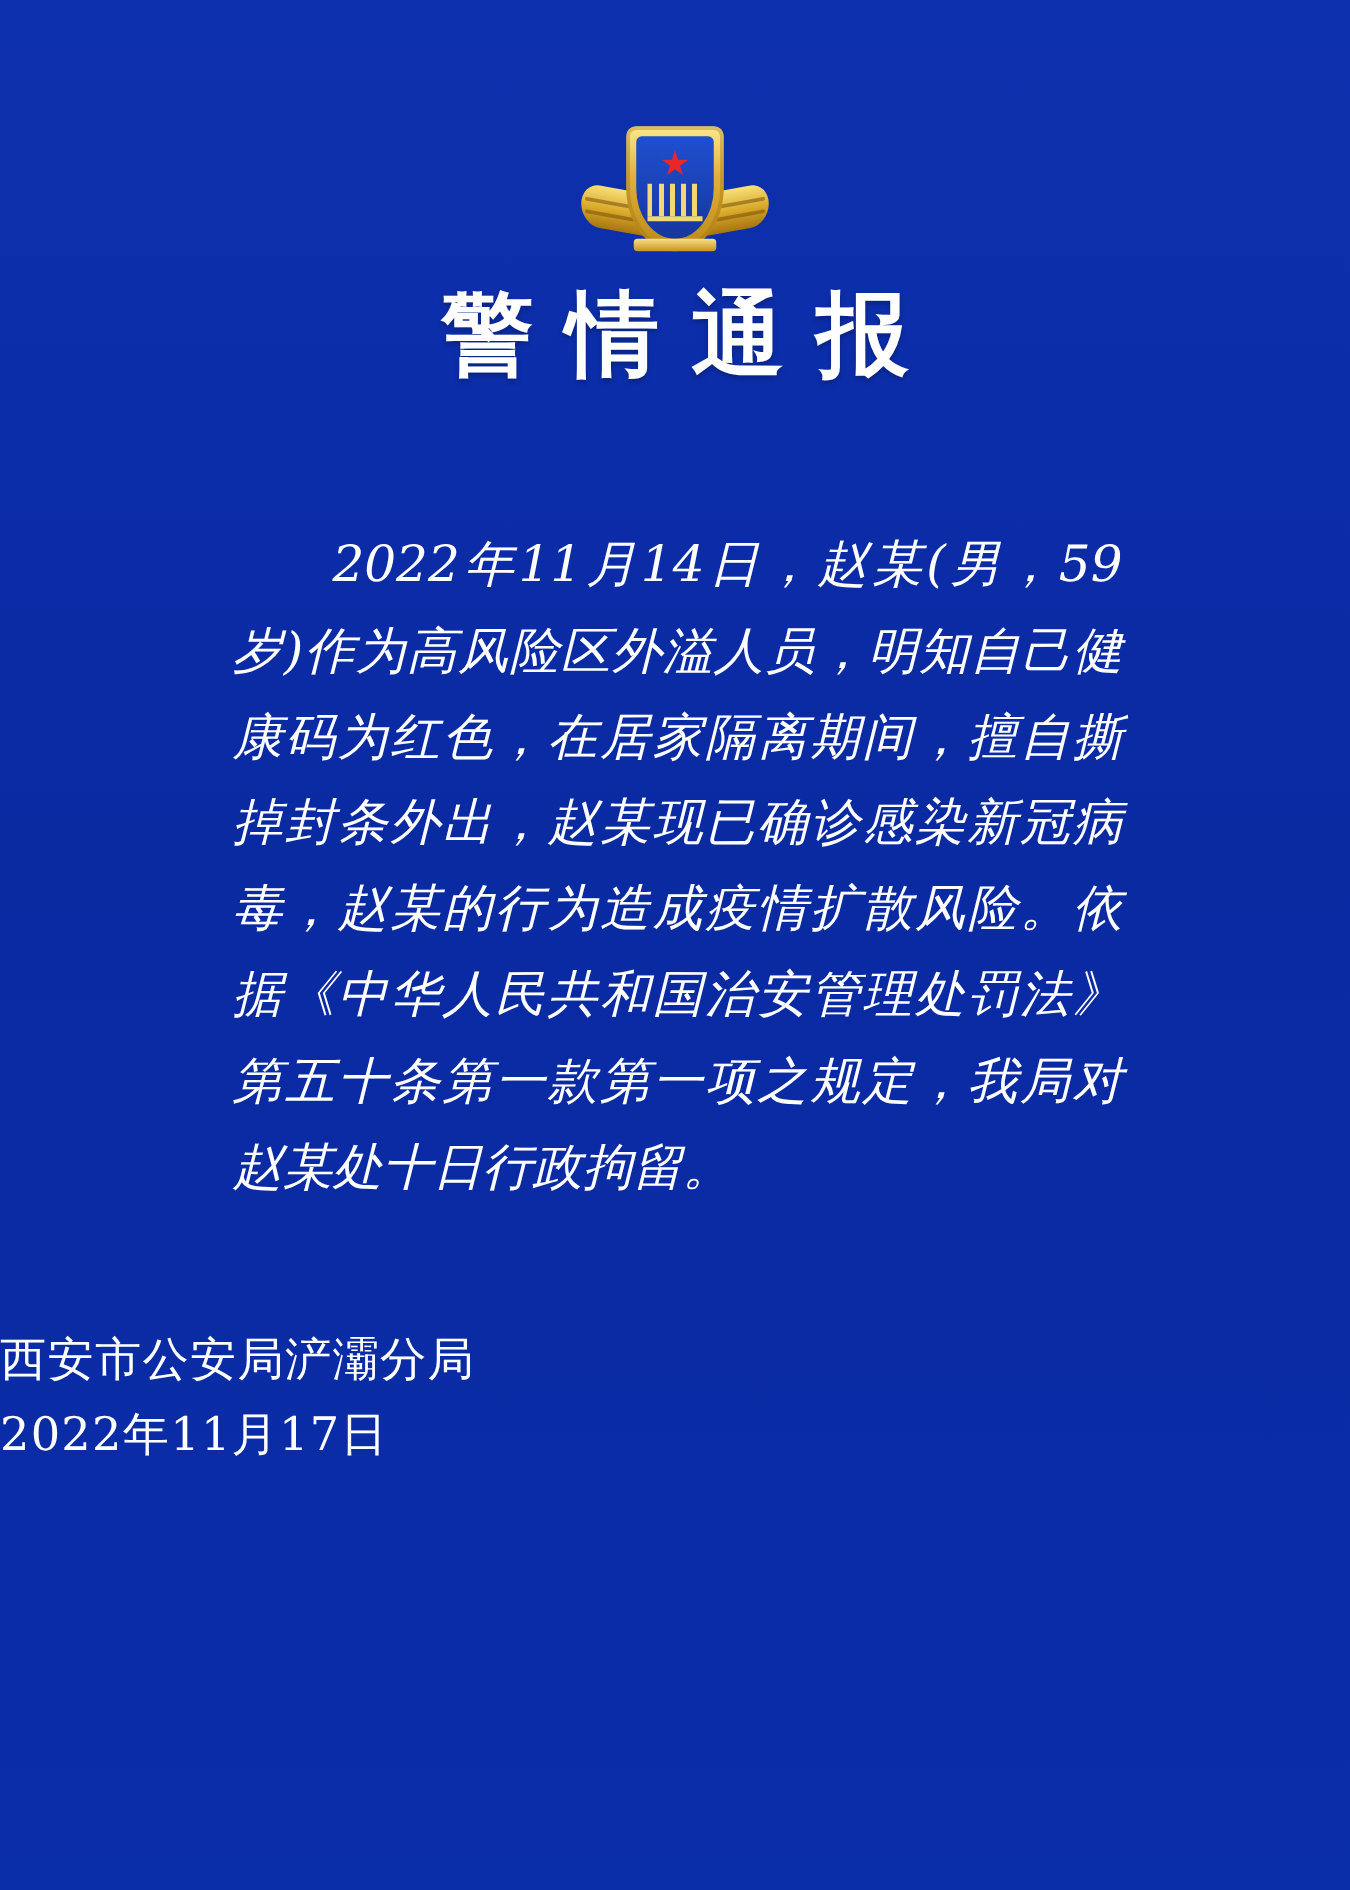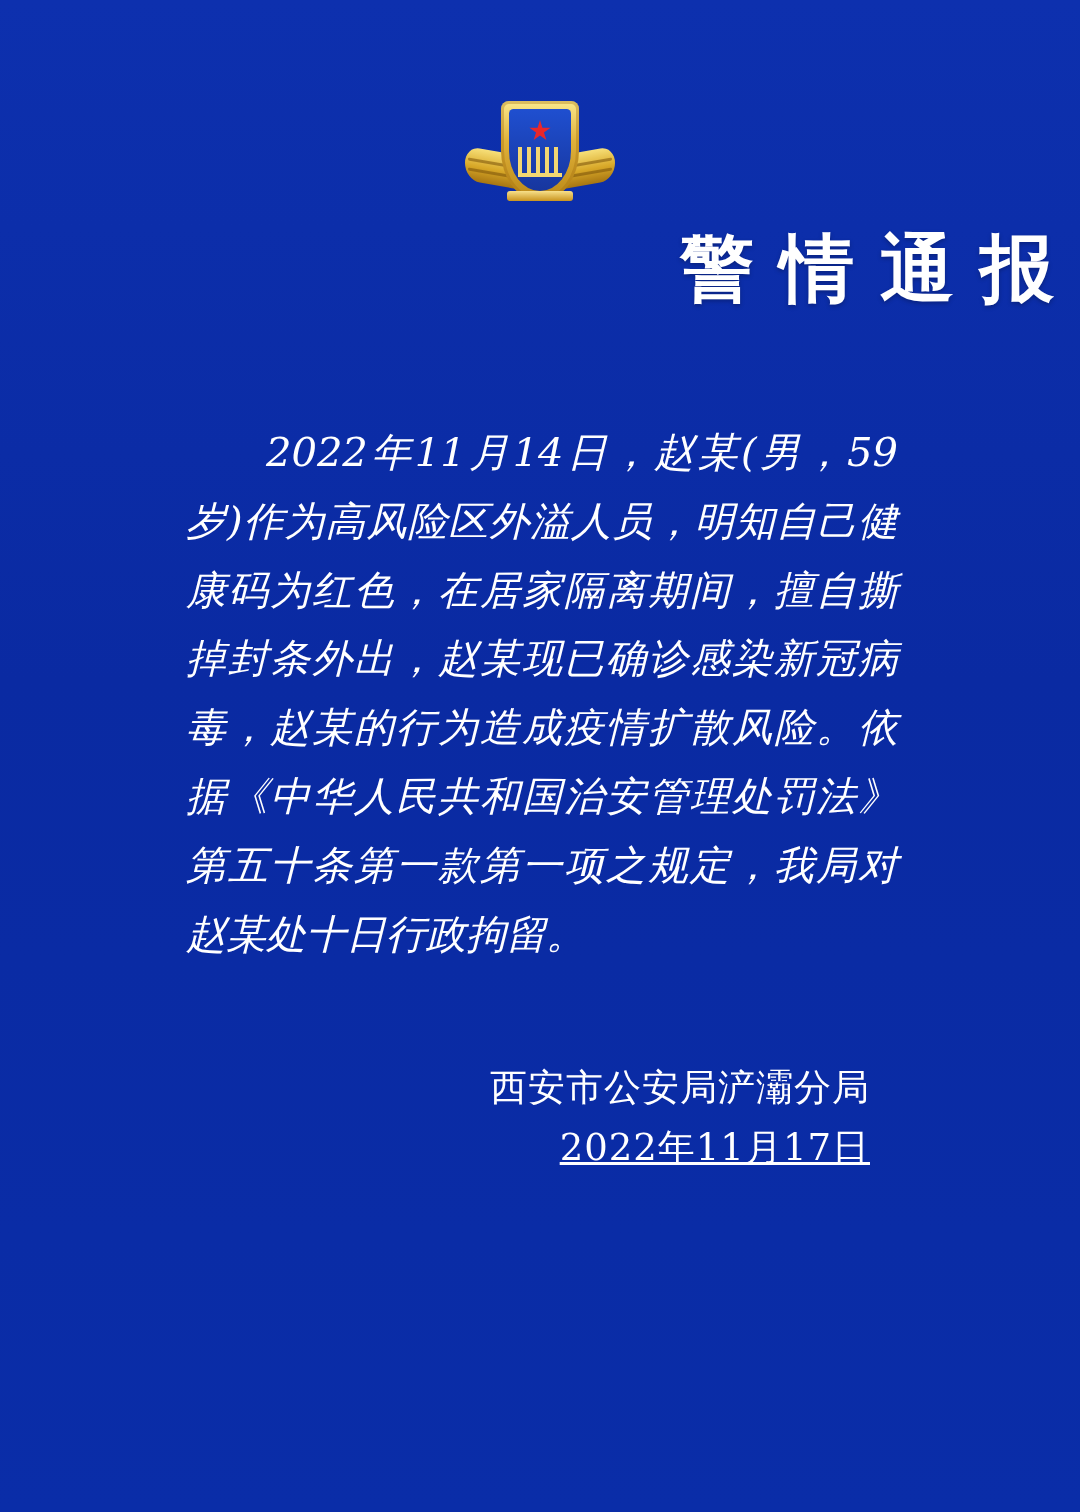--- a/index.html
+++ b/index.html
@@ -118,21 +118,21 @@
     background: linear-gradient(180deg, #f7e08a 0%, #c9941f 100%);
     border-radius: 3px;
   }
 
   
   .title {
     position: absolute;
     top: 228px;
     left: 0;
     width: 100%;
-    text-align: right;
+    text-align: center;
     color: #ffffff;
     font-family: "DejaVu Serif", "Liberation Serif", serif;
     font-weight: 700;
     font-size: 74px;
     letter-spacing: 26px;
     text-indent: 26px;
     line-height: 1.1;
     text-shadow: 0 2px 4px rgba(0,0,0,.25);
   }
 
@@ -153,28 +153,28 @@
   }
 
   
   .signature {
     position: absolute;
     top: 1058px;
     left: 0;
     width: 100%;
     padding-right: 210px;
     box-sizing: border-box;
-    text-align: right;
+    text-align: left;
     color: #ffffff;
     font-family: "DejaVu Serif", "Liberation Serif", serif;
     font-size: 37px;
     line-height: 1.62;
   }
   .signature .dept { letter-spacing: 1px; }
-  .signature .date { letter-spacing: 1px; text-decoration: underline; }
+  .signature .date { letter-spacing: 1px; }
 
   
   .page::after {
     content: "";
     position: absolute;
     inset: 0;
     pointer-events: none;
     border-radius: 2px;
   }
 </style>

